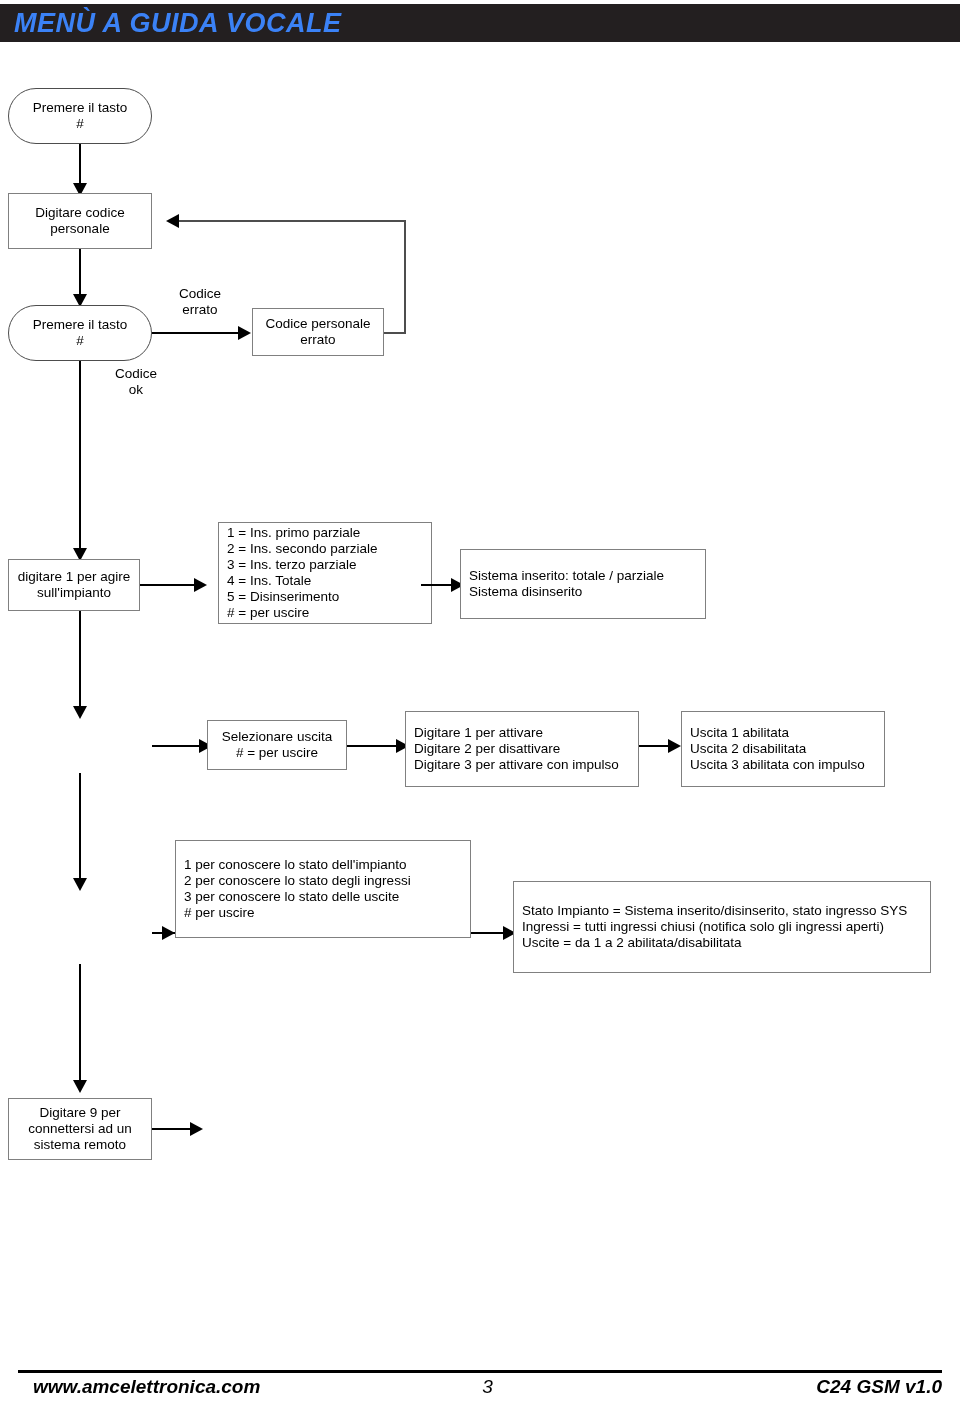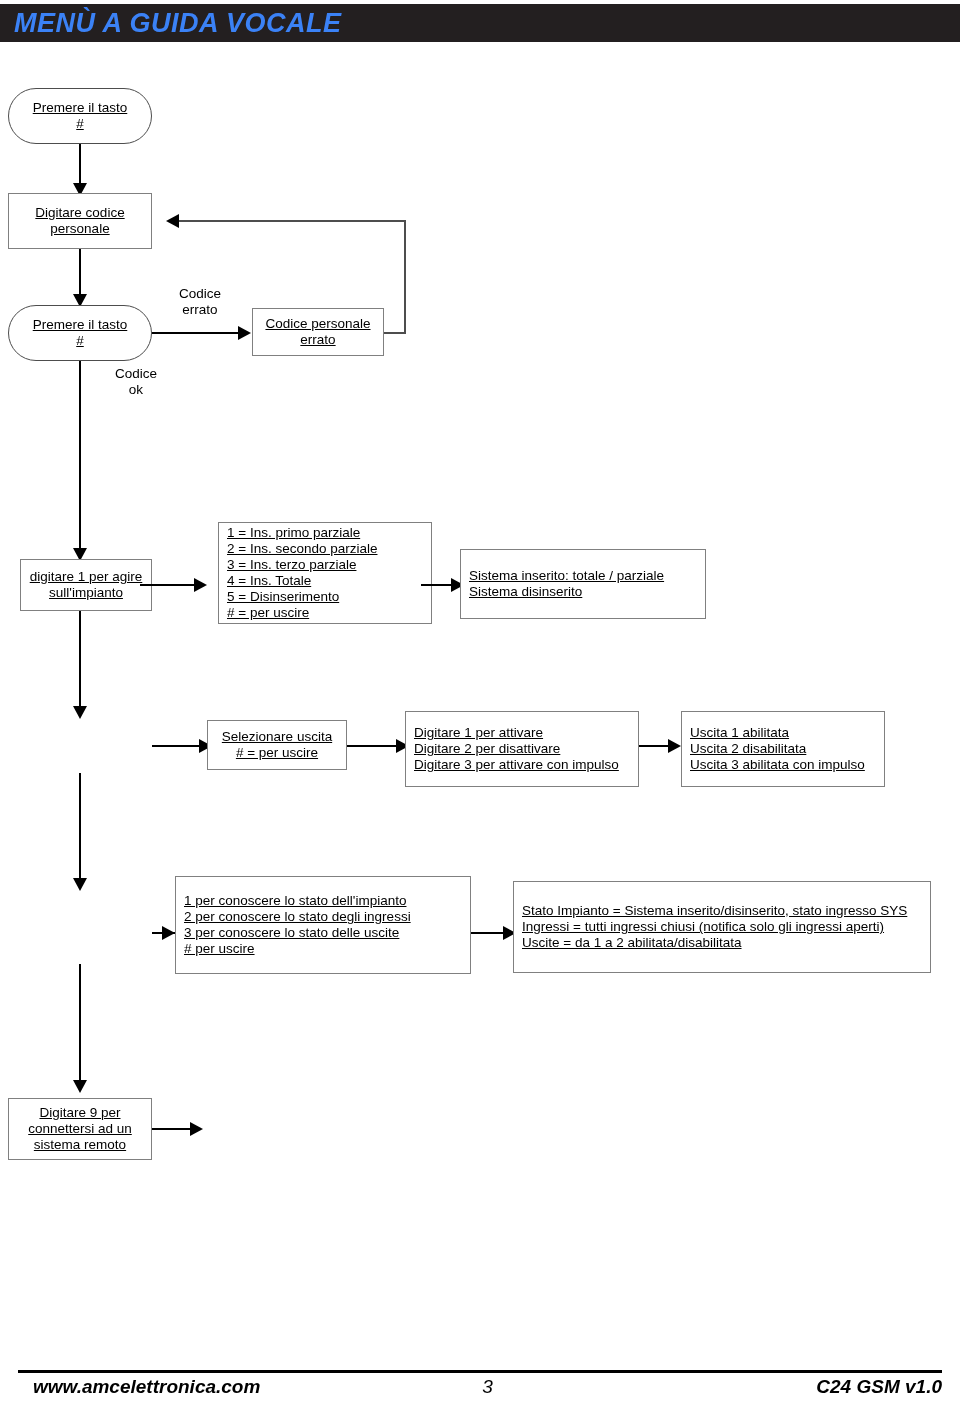--- a/index.html
+++ b/index.html
@@ -43,21 +43,20 @@
   .node {
     position: absolute;
     border: 1px solid #808080;
     background: #ffffff;
     display: flex;
     align-items: center;
     font-size: 13.5px;
     line-height: 16px;
     padding: 4px 8px;
     white-space: pre;
-    text-decoration: underline;
   }
   .node.center { justify-content: center; text-align: center; }
   .node.left   { justify-content: flex-start; text-align: left; }
   .node.terminal {
     border: 1px solid #4d4d4d;
     border-radius: 40px;
     justify-content: center;
     text-align: center;
   }
 
@@ -162,21 +161,21 @@
   <div class="vline thin" style="left:404px; top:220px; height:114px;"></div>
   <div class="hline thin" style="left:178px; top:220px; width:228px;"></div>
   <div class="arrow-left" style="left:166px; top:214px;"></div>
 
   <div class="edge-label" style="left:96px; top:366px; width:80px;">Codice
 ok</div>
 
   <div class="vline" style="left:79px; top:361px; width:2px; height:196px;"></div>
   <div class="arrow-down" style="left:73px; top:548px;"></div>
 
-  <div class="node center" style="left:20px; top:559px; width:132px; height:52px;">digitare 1 per agire
+  <div class="node center" style="left:8px; top:559px; width:132px; height:52px;">digitare 1 per agire
 sull'impianto</div>
 
   <div class="hline" style="left:140px; top:584px; width:56px;"></div>
   <div class="arrow-right" style="left:194px; top:578px;"></div>
 
   <div class="node left" style="left:218px; top:522px; width:214px; height:102px; align-items:center;">1 = Ins. primo parziale
 2 = Ins. secondo parziale
 3 = Ins. terzo parziale
 4 = Ins. Totale
 5 = Disinserimento
@@ -212,21 +211,21 @@
 Uscita 2 disabilitata
 Uscita 3 abilitata con impulso</div>
 
   <div class="vline" style="left:79px; top:773px; width:2px; height:114px;"></div>
   <div class="arrow-down" style="left:73px; top:878px;"></div>
 
 
   <div class="hline" style="left:152px; top:932px; width:24px;"></div>
   <div class="arrow-right" style="left:162px; top:926px;"></div>
 
-  <div class="node left" style="left:175px; top:876px; width:296px; height:98px;">1 per conoscere lo stato dell'impianto
+  <div class="node left" style="left:175px; top:840px; width:296px; height:98px;">1 per conoscere lo stato dell'impianto
 2 per conoscere lo stato degli ingressi
 3 per conoscere lo stato delle uscite
 # per uscire</div>
 
   <div class="hline" style="left:471px; top:932px; width:38px;"></div>
   <div class="arrow-right" style="left:503px; top:926px;"></div>
 
   <div class="node left" style="left:513px; top:881px; width:418px; height:92px;">Stato Impianto = Sistema inserito/disinserito, stato ingresso SYS
 Ingressi = tutti ingressi chiusi (notifica solo gli ingressi aperti)
 Uscite = da 1 a 2 abilitata/disabilitata</div>

